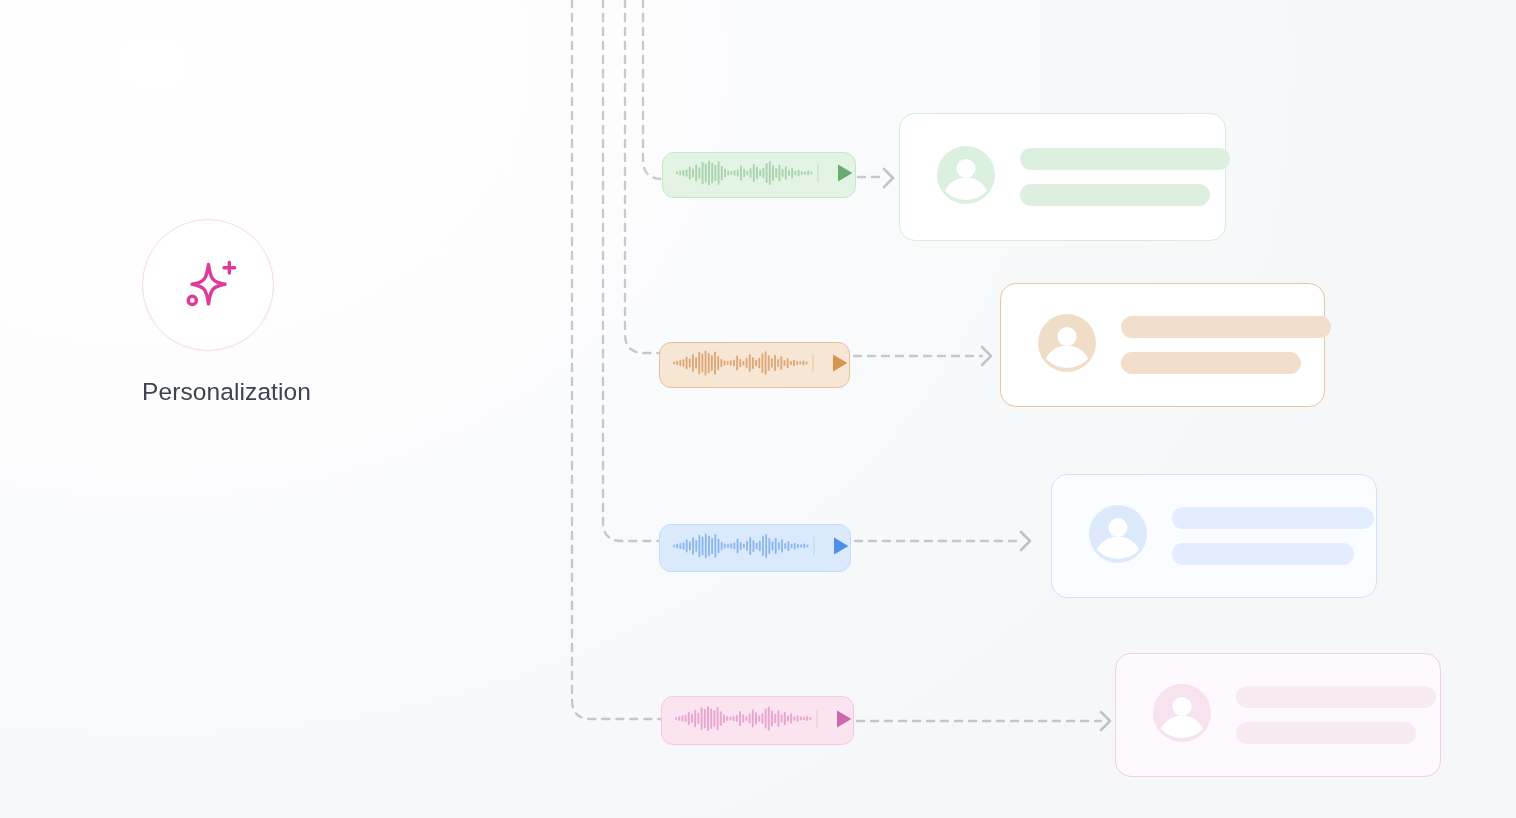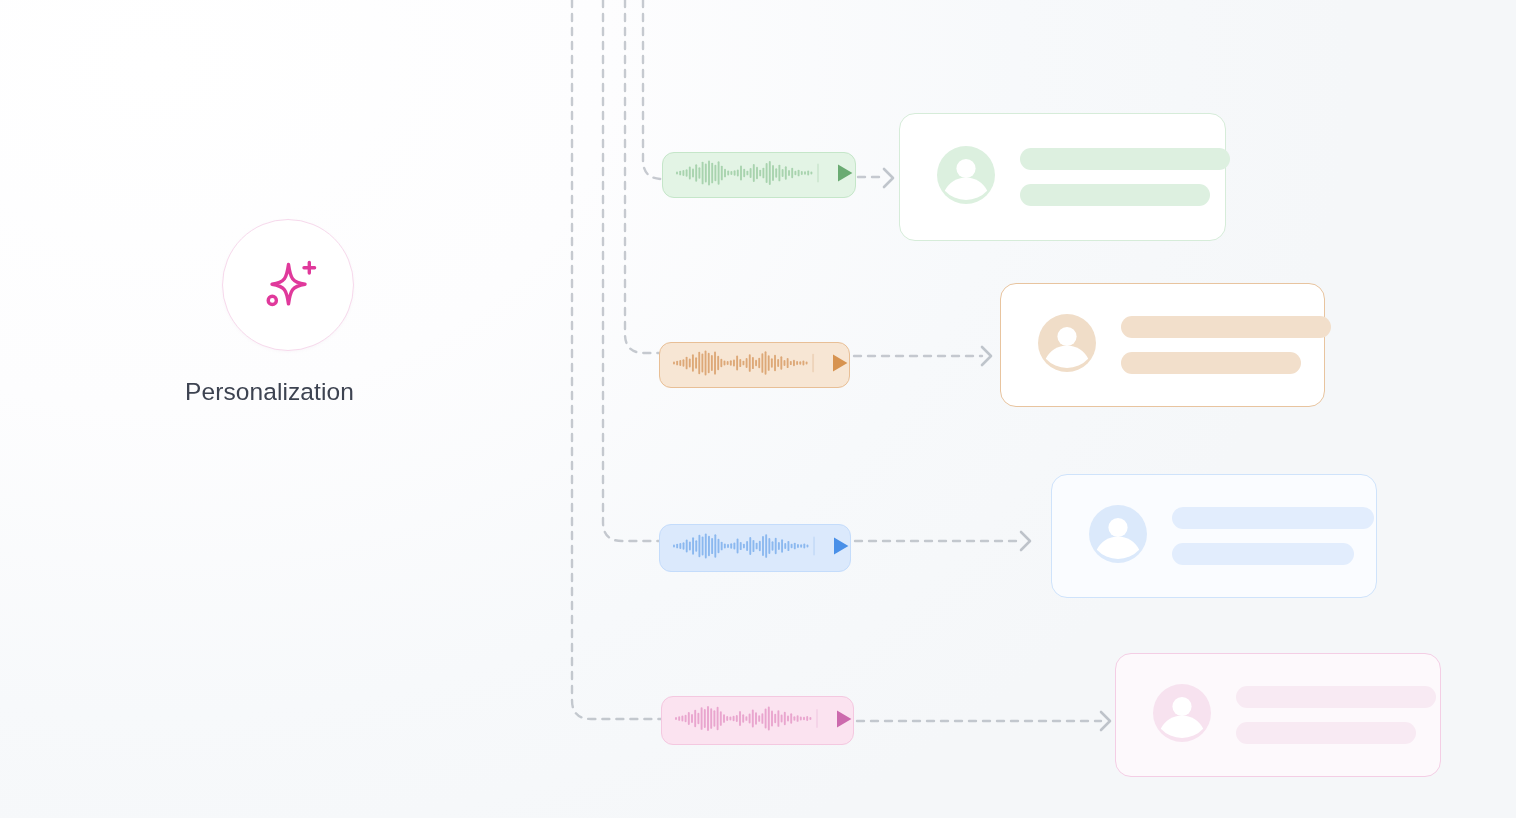--- a/index.html
+++ b/index.html
@@ -9,21 +9,21 @@
     background:#f6f8fa;
   }
   #stage{
     position:relative;width:1516px;height:818px;
     background:
       radial-gradient(1200px 900px at 10% 8%, #ffffff 0%, #fdfdfe 38%, #f7f9fb 72%, #f5f7f9 100%);
   }
   
   #personalization{
     position:absolute;left:142px;top:219px;width:212px;
-    display:flex;flex-direction:column;align-items:flex-end;
+    display:flex;flex-direction:column;align-items:flex-start;
   }
   #badge{
     width:130px;height:130px;border-radius:50%;
     background:#ffffff;border:1px solid #f7d9ec;
     box-shadow:0 1px 3px rgba(190,140,175,.06);
     display:flex;align-items:center;justify-content:center;
   }
   #badge svg{display:block;}
   #personalization .caption{
     margin-top:29px;font-size:24.5px;color:#3d4351;

